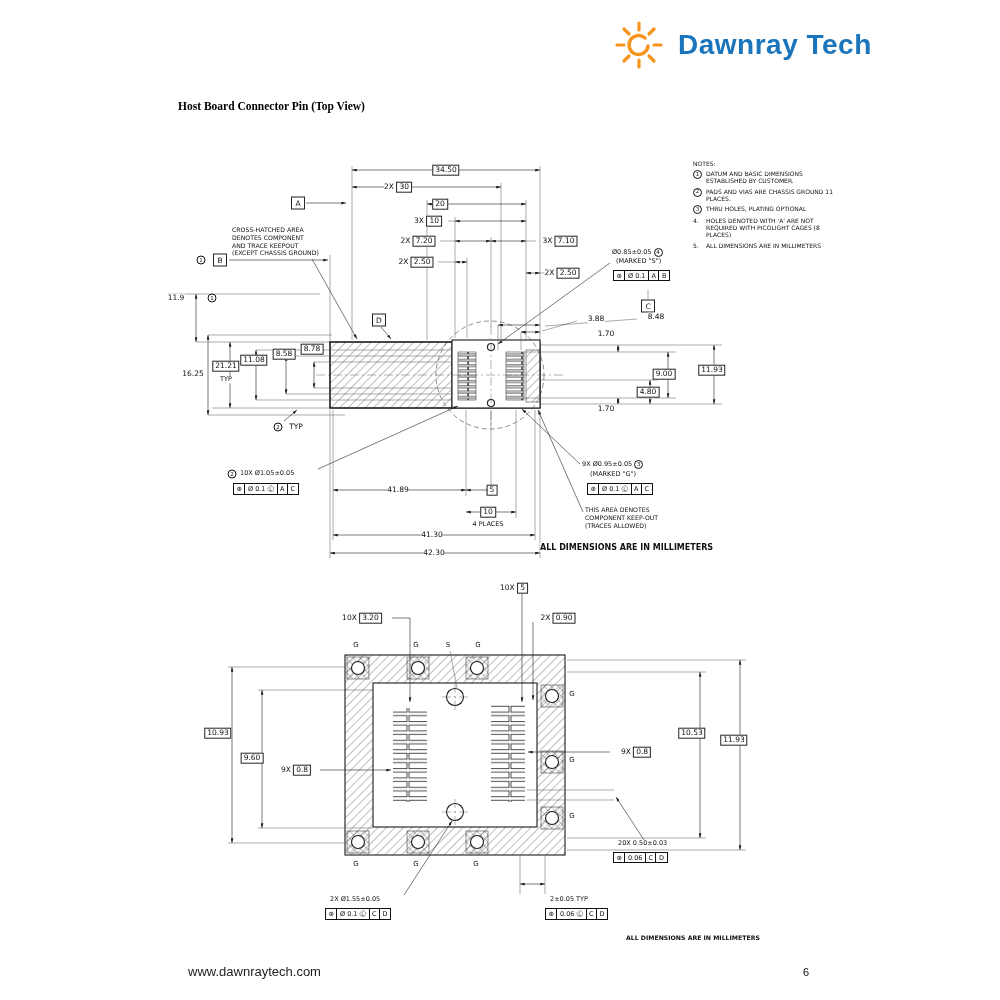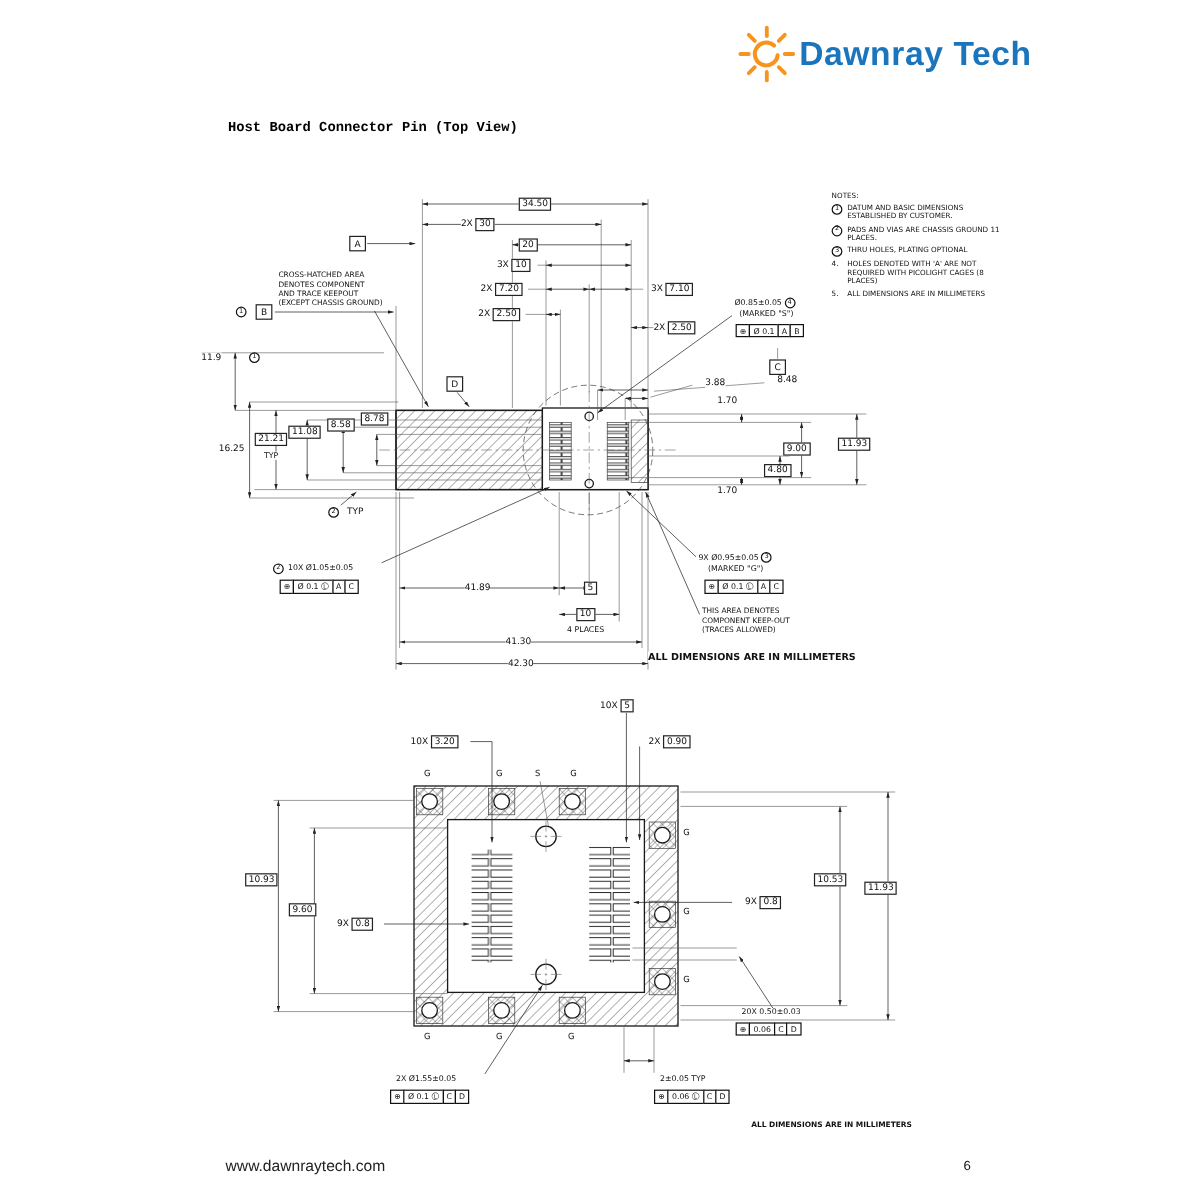--- a/index.html
+++ b/index.html
@@ -1,20 +1,20 @@
 <!DOCTYPE html>
 <html><head>
 <meta charset="utf-8">
 <style>
 *{box-sizing:border-box}
 body{margin:0;background:#fff}
 #page{position:relative;width:1000px;height:1000px;background:#fff;font-family:"DejaVu Sans",sans-serif;color:#111;overflow:hidden}
 svg.lw{position:absolute;left:0;top:0}
-.title{position:absolute;left:190px;top:100px;font-size:11.5px;font-weight:bold;font-family:Liberation Mono, monospace;color:#000}
-.logo{position:absolute;left:612px;top:18px;display:flex;align-items:center;gap:0}
+.title{position:absolute;left:178px;top:100px;font-size:11.5px;font-weight:bold;font-family:Liberation Serif, serif;color:#000}
+.logo{position:absolute;left:612px;top:18px;display:flex;align-items:center;gap:12px}
 .logo-text{font-family:"Liberation Sans",sans-serif;font-weight:bold;font-size:28px;color:#1b75bc;letter-spacing:.5px}
 .footer-url{position:absolute;left:188px;top:964px;font-size:13px;font-family:"Liberation Sans",sans-serif;color:#222}
 .page-num{position:absolute;left:803px;top:966px;font-size:11px;font-family:"Liberation Sans",sans-serif;color:#111}
 .lbl{position:absolute;font-size:7.5px;line-height:1.15;white-space:nowrap;background:#fff;color:#111}
 .nobg{background:transparent}
 .ctr{transform:translate(-50%,-50%)}
 .boxed{display:inline-block;border:1px solid #222;padding:0 2px;background:#fff}
 .dbox{position:absolute;transform:translate(-50%,-50%);border:1px solid #222;width:14px;height:13px;display:flex;align-items:center;justify-content:center;font-size:7.5px;background:#fff}
 .circ{display:inline-flex;align-items:center;justify-content:center;width:9px;height:9px;border:1px solid #111;border-radius:50%;font-size:5.5px;line-height:1;background:#fff;vertical-align:middle}
 .circ-abs{position:absolute;transform:translate(-50%,-50%)}

